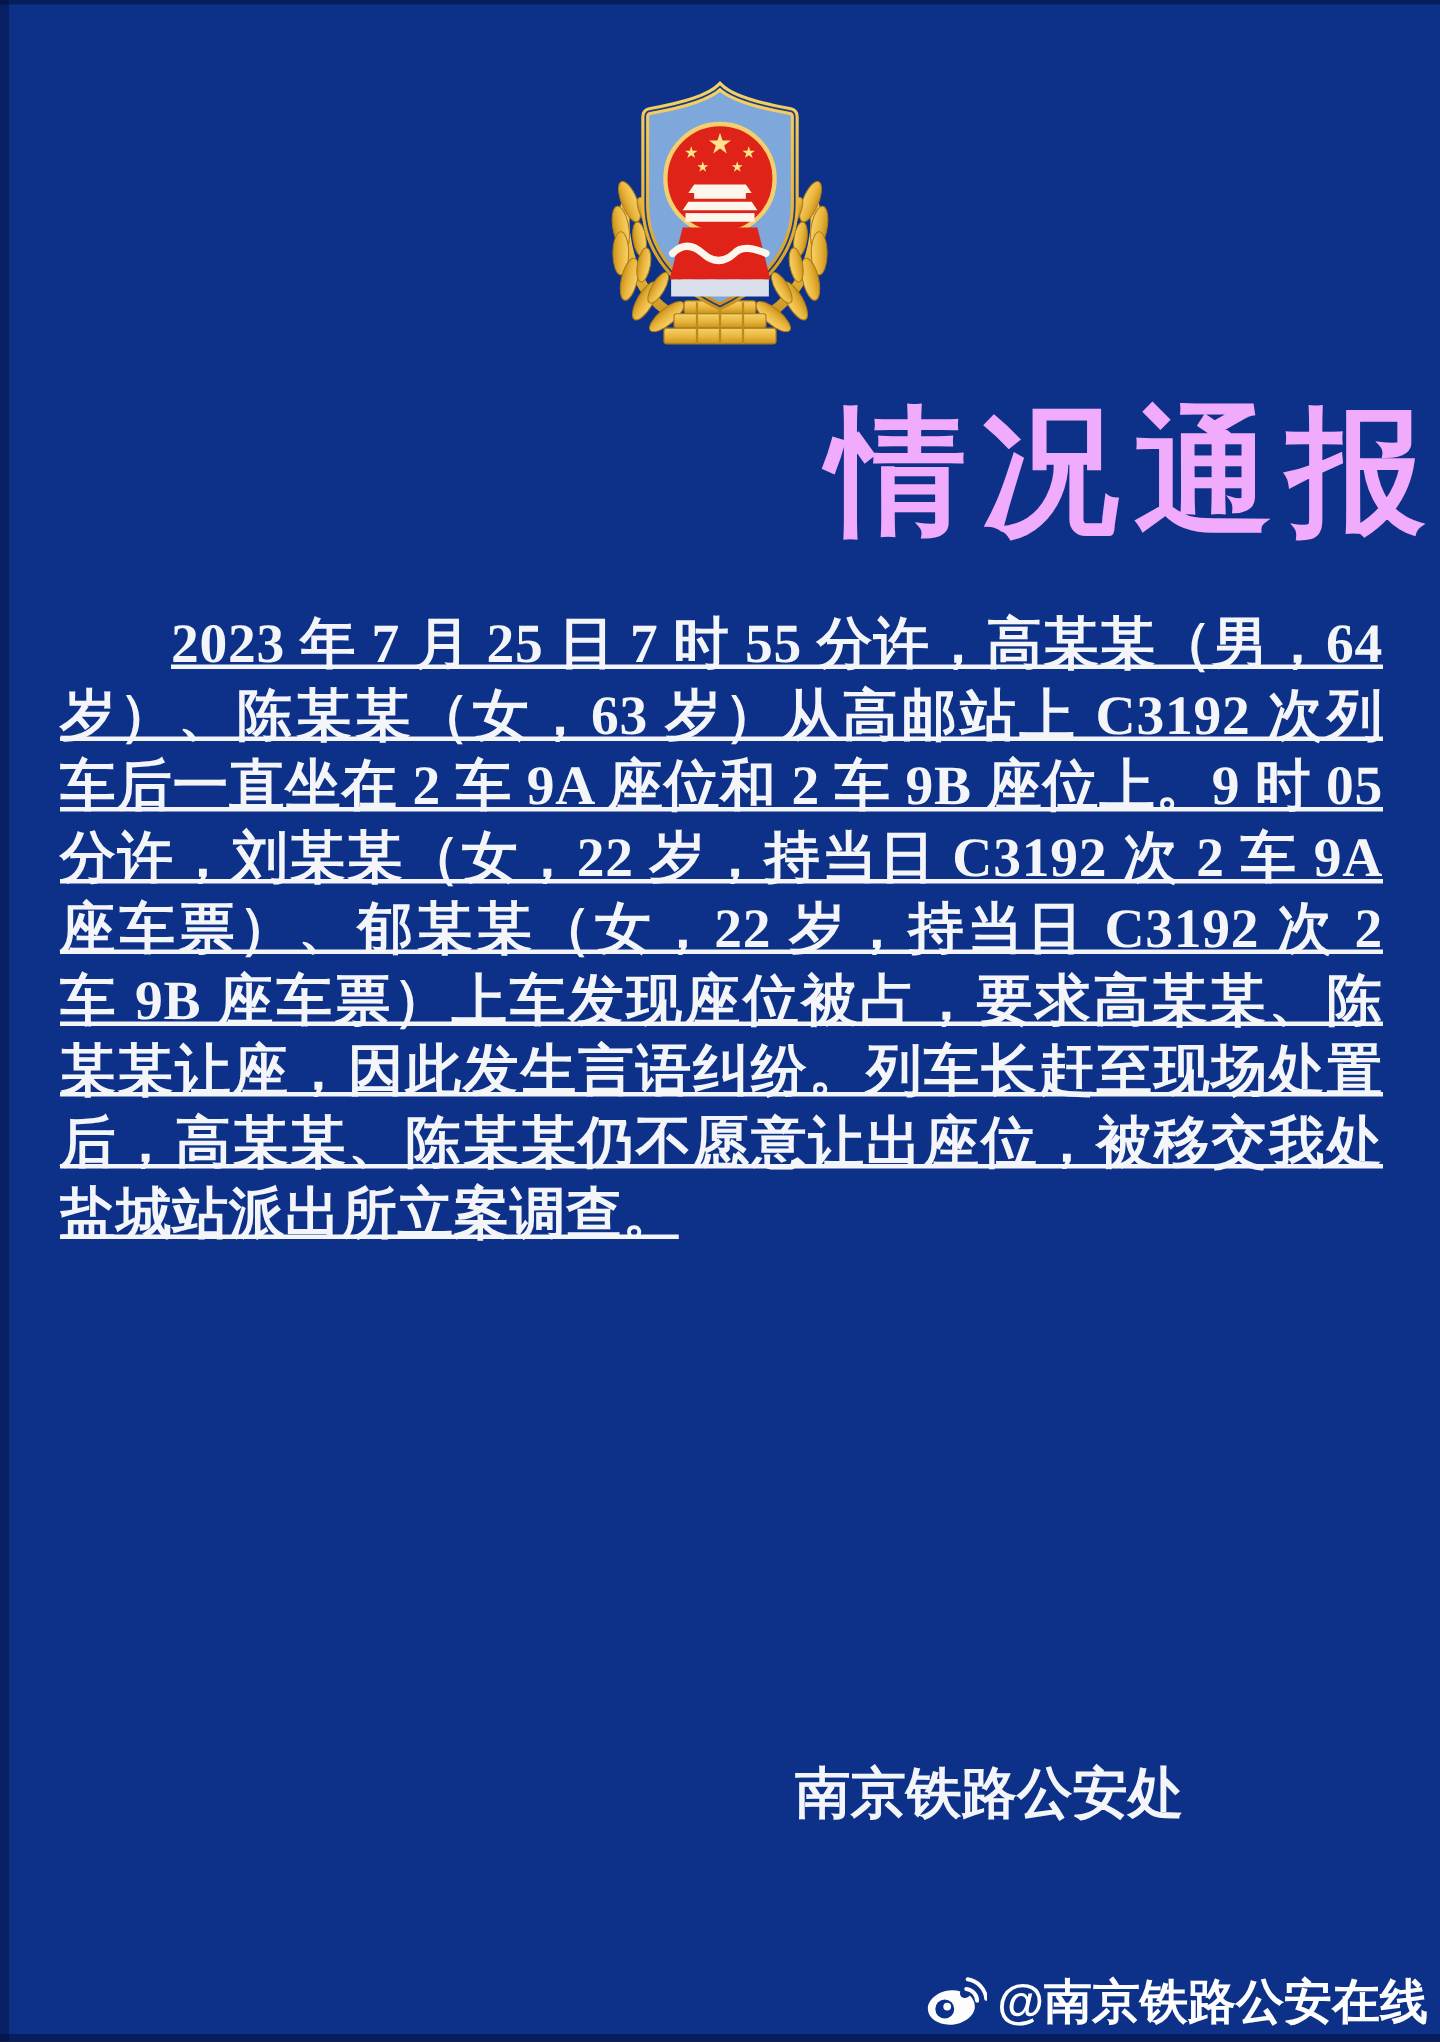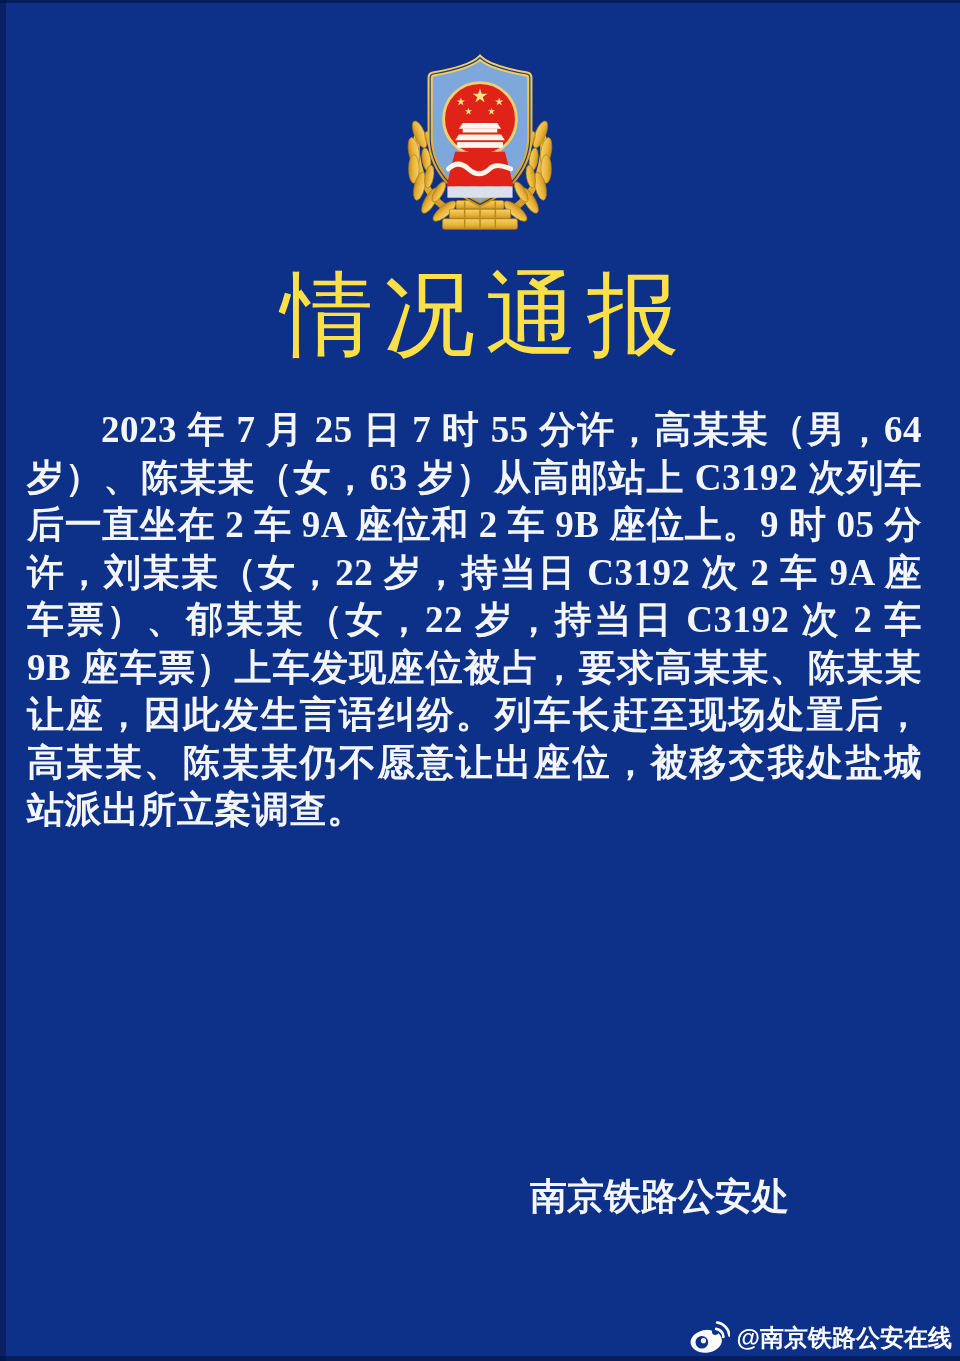--- a/index.html
+++ b/index.html
@@ -17,43 +17,44 @@
   }
   .badge{
     position:absolute;top:52px;left:50%;
     transform:translateX(-50%);
     width:182px;height:184px;
   }
   .badge svg{display:block;width:100%;height:100%;}
   .title{
     position:absolute;top:258px;left:0;
     width:100%;margin:0;
-    text-align:center;
-    font-size:92px;font-weight:400;
+    text-align:right;
+    font-size:92px;font-weight:700;
     letter-spacing:10px;text-indent:10px;
     line-height:1.25;
-    color:#fde047;
+    color:#f0abfc;
   }
   .body-text{
-    position:absolute;top:406px;left:27px;right:38px;
+    position:absolute;top:406px;left:40px;right:38px;
     font-size:37px;line-height:47.5px;
     font-weight:600;
     text-align:justify;
     letter-spacing:.5px;
+    text-decoration:underline;
   }
   .body-text p{margin:0;text-indent:2em;}
   .signature{
     position:absolute;top:1172px;right:110px;
     width:320px;text-align:left;
     font-size:37px;font-weight:600;line-height:50px;
   }
   .watermark{
     position:absolute;right:8px;bottom:4px;
     display:flex;align-items:center;gap:7px;
-    font-size:24px;font-weight:600;color:#fdfdfd;
+    font-size:32px;font-weight:600;color:#fdfdfd;
     font-family:"Liberation Sans","DejaVu Sans",sans-serif;
   }
   .watermark .wicon{display:inline-flex;}
   .watermark svg{width:42px;height:38px;display:block;}
 </style>
 </head>
 <body>
 
 <div class="poster">
 

